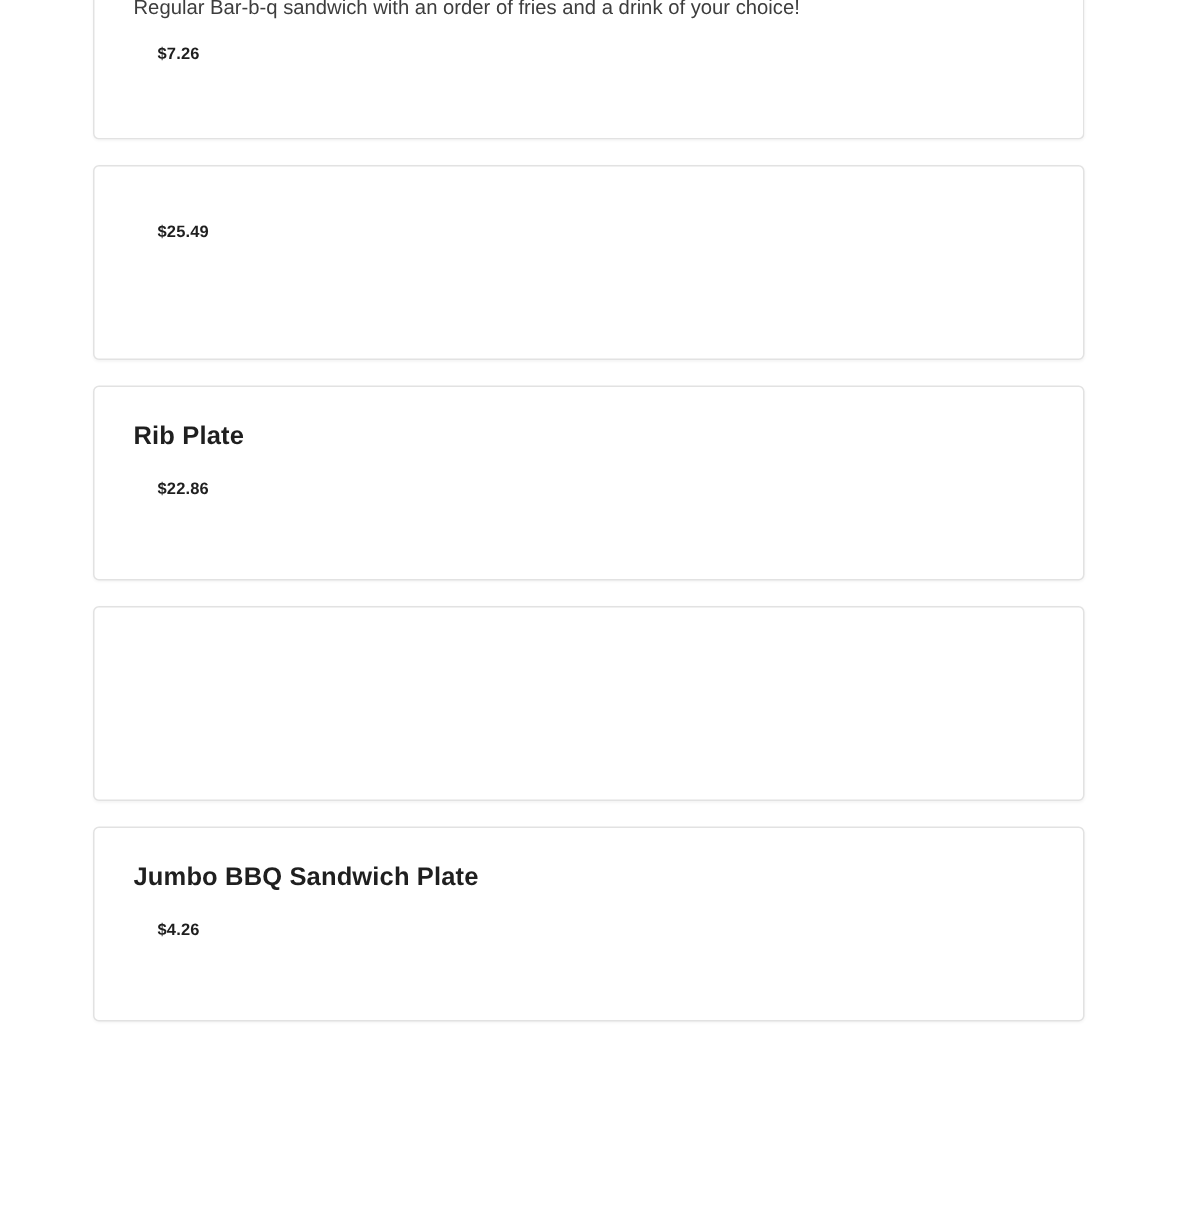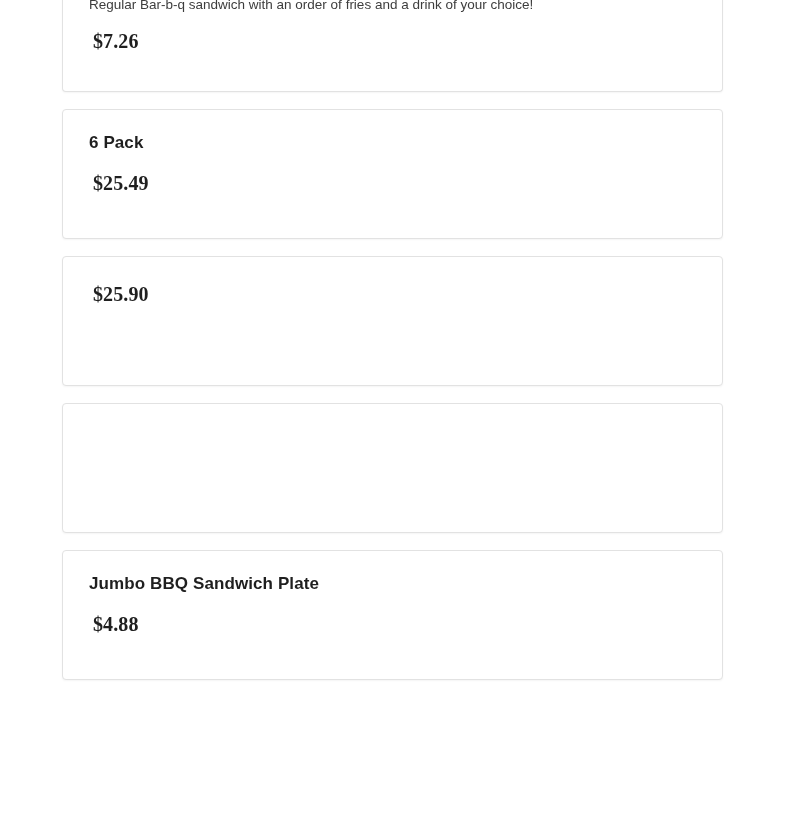--- a/index.html
+++ b/index.html
@@ -48,26 +48,25 @@
     margin: 0 0 18px 0;
   }
   .item-desc {
     font-size: 13.5px;
     font-weight: 400;
     line-height: 18px;
     color: #3d3d3d;
     margin: 0 0 16px 0;
   }
   .item-price {
-    font-size: 20px;
+    font-size: 11px;
     font-weight: 700;
     color: #1f1f1f;
-    margin: 4px;
+    margin: 16px;
     letter-spacing: 0.1px;
-    font-family: Liberation Serif, serif;
   }
   .partial .item-desc {
     padding-top: 0;
     margin-top: -4px;
   }
   .spacer-bottom {
     height: 10px;
   }
 </style>
 </head>
@@ -75,30 +74,30 @@
 
 <ul class="menu-list">
 
   <li class="menu-card partial">
     <div class="item-desc">Regular Bar-b-q sandwich with an order of fries and a drink of your choice!</div>
     <div class="item-price">$7.26</div>
     <div class="spacer-bottom"></div>
   </li>
 
   <li class="menu-card">
-    <div class="item-name">6 Pack</div>
     <div class="item-price">$25.49</div>
   </li>
 
   <li class="menu-card">
-    <div class="item-price">$25.90</div>
+    <div class="item-name">Rib Plate</div>
+    <div class="item-price">$22.86</div>
   </li>
 
   <li class="menu-card">
   </li>
 
   <li class="menu-card">
     <div class="item-name">Jumbo BBQ Sandwich Plate</div>
-    <div class="item-price">$4.88</div>
+    <div class="item-price">$4.26</div>
   </li>
 
 
 </ul>
 
 </body></html>

